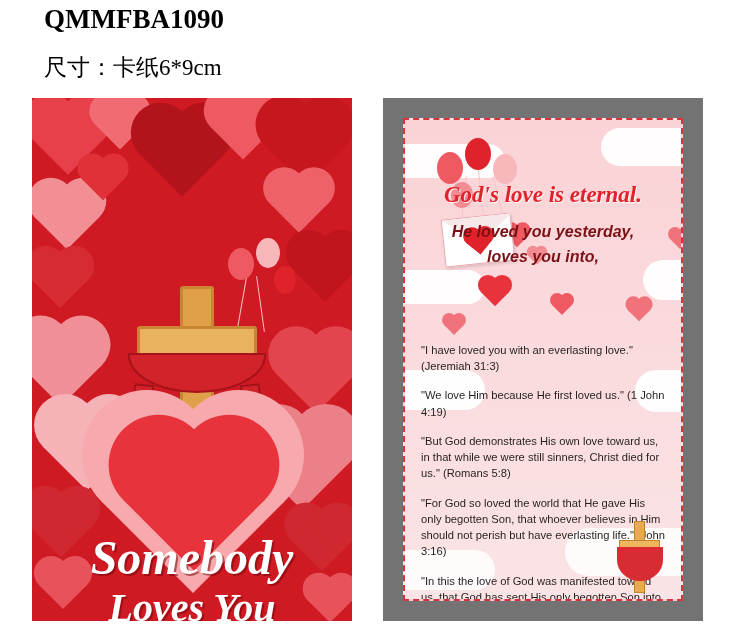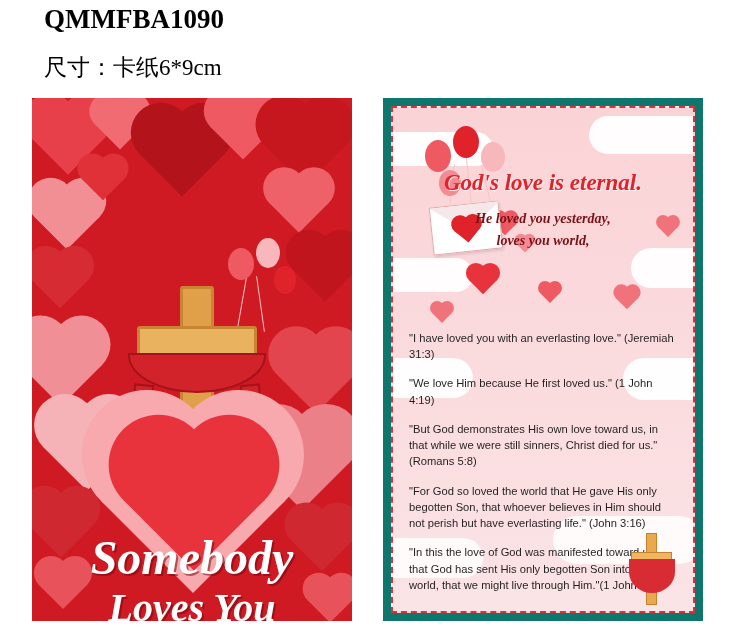--- a/index.html
+++ b/index.html
@@ -151,23 +151,23 @@
   #front-title .l1 { font-size: 48px; display: block; }
   #front-title .l2 { font-size: 40px; display: block; }
 
   
   #inside-card {
     position: absolute;
     left: 383px;
     top: 98px;
     width: 320px;
     height: 523px;
-    background: #0f766e;
-    box-sizing: border-box;
-    padding: 8px;
+    background: #737373;
+    box-sizing: border-box;
+    padding: 20px;
     overflow: hidden;
   }
   #inside-inner {
     position: relative;
     width: 100%;
     height: 100%;
     background: linear-gradient(180deg, #fbd3d6 0%, #fadadd 45%, #fbe4e6 100%);
     border: 2px dashed #d8323c;
     box-sizing: border-box;
     overflow: hidden;
@@ -196,24 +196,24 @@
     font-weight: bold;
     font-size: 23px;
     text-shadow: 1px 1px 0 rgba(255,255,255,0.8);
   }
   #inside-sub {
     position: absolute;
     left: 0; right: 0;
     top: 100px;
     text-align: center;
     color: #7b1016;
-    font-family: Liberation Serif, serif;
+    font-family: Liberation Sans, sans-serif;
     font-style: italic;
     font-weight: bold;
-    font-size: 14px;
+    font-size: 16px;
     line-height: 1.55;
   }
   #verses {
     position: absolute;
     left: 16px;
     right: 14px;
     top: 222px;
     color: #231f20;
     font-size: 11.2px;
     line-height: 1.45;
@@ -462,21 +462,21 @@
       <div id="envelope-heart">
           <div class="hshape">
             <span></span>
           </div>
         </div>
     </div>
 
     <div id="inside-heading">God's love is eternal.</div>
     <div id="inside-sub">
       <div>He loved you yesterday,</div>
-      <div>loves you world,</div>
+      <div>loves you into,</div>
     </div>
 
     <div id="verses">
       <p>"I have loved you with an everlasting love." (Jeremiah 31:3)</p>
       <p>"We love Him because He first loved us." (1 John 4:19)</p>
       <p>"But God demonstrates His own love toward us, in that while we were still sinners, Christ died for us." (Romans 5:8)</p>
       <p>"For God so loved the world that He gave His only begotten Son, that whoever believes in Him should not perish but have everlasting life." (John 3:16)</p>
       <p>"In this the love of God was manifested toward us, that God has sent His only begotten Son into  the world, that we might live through Him."(1 John 4:9)。</p>
     </div>
 

